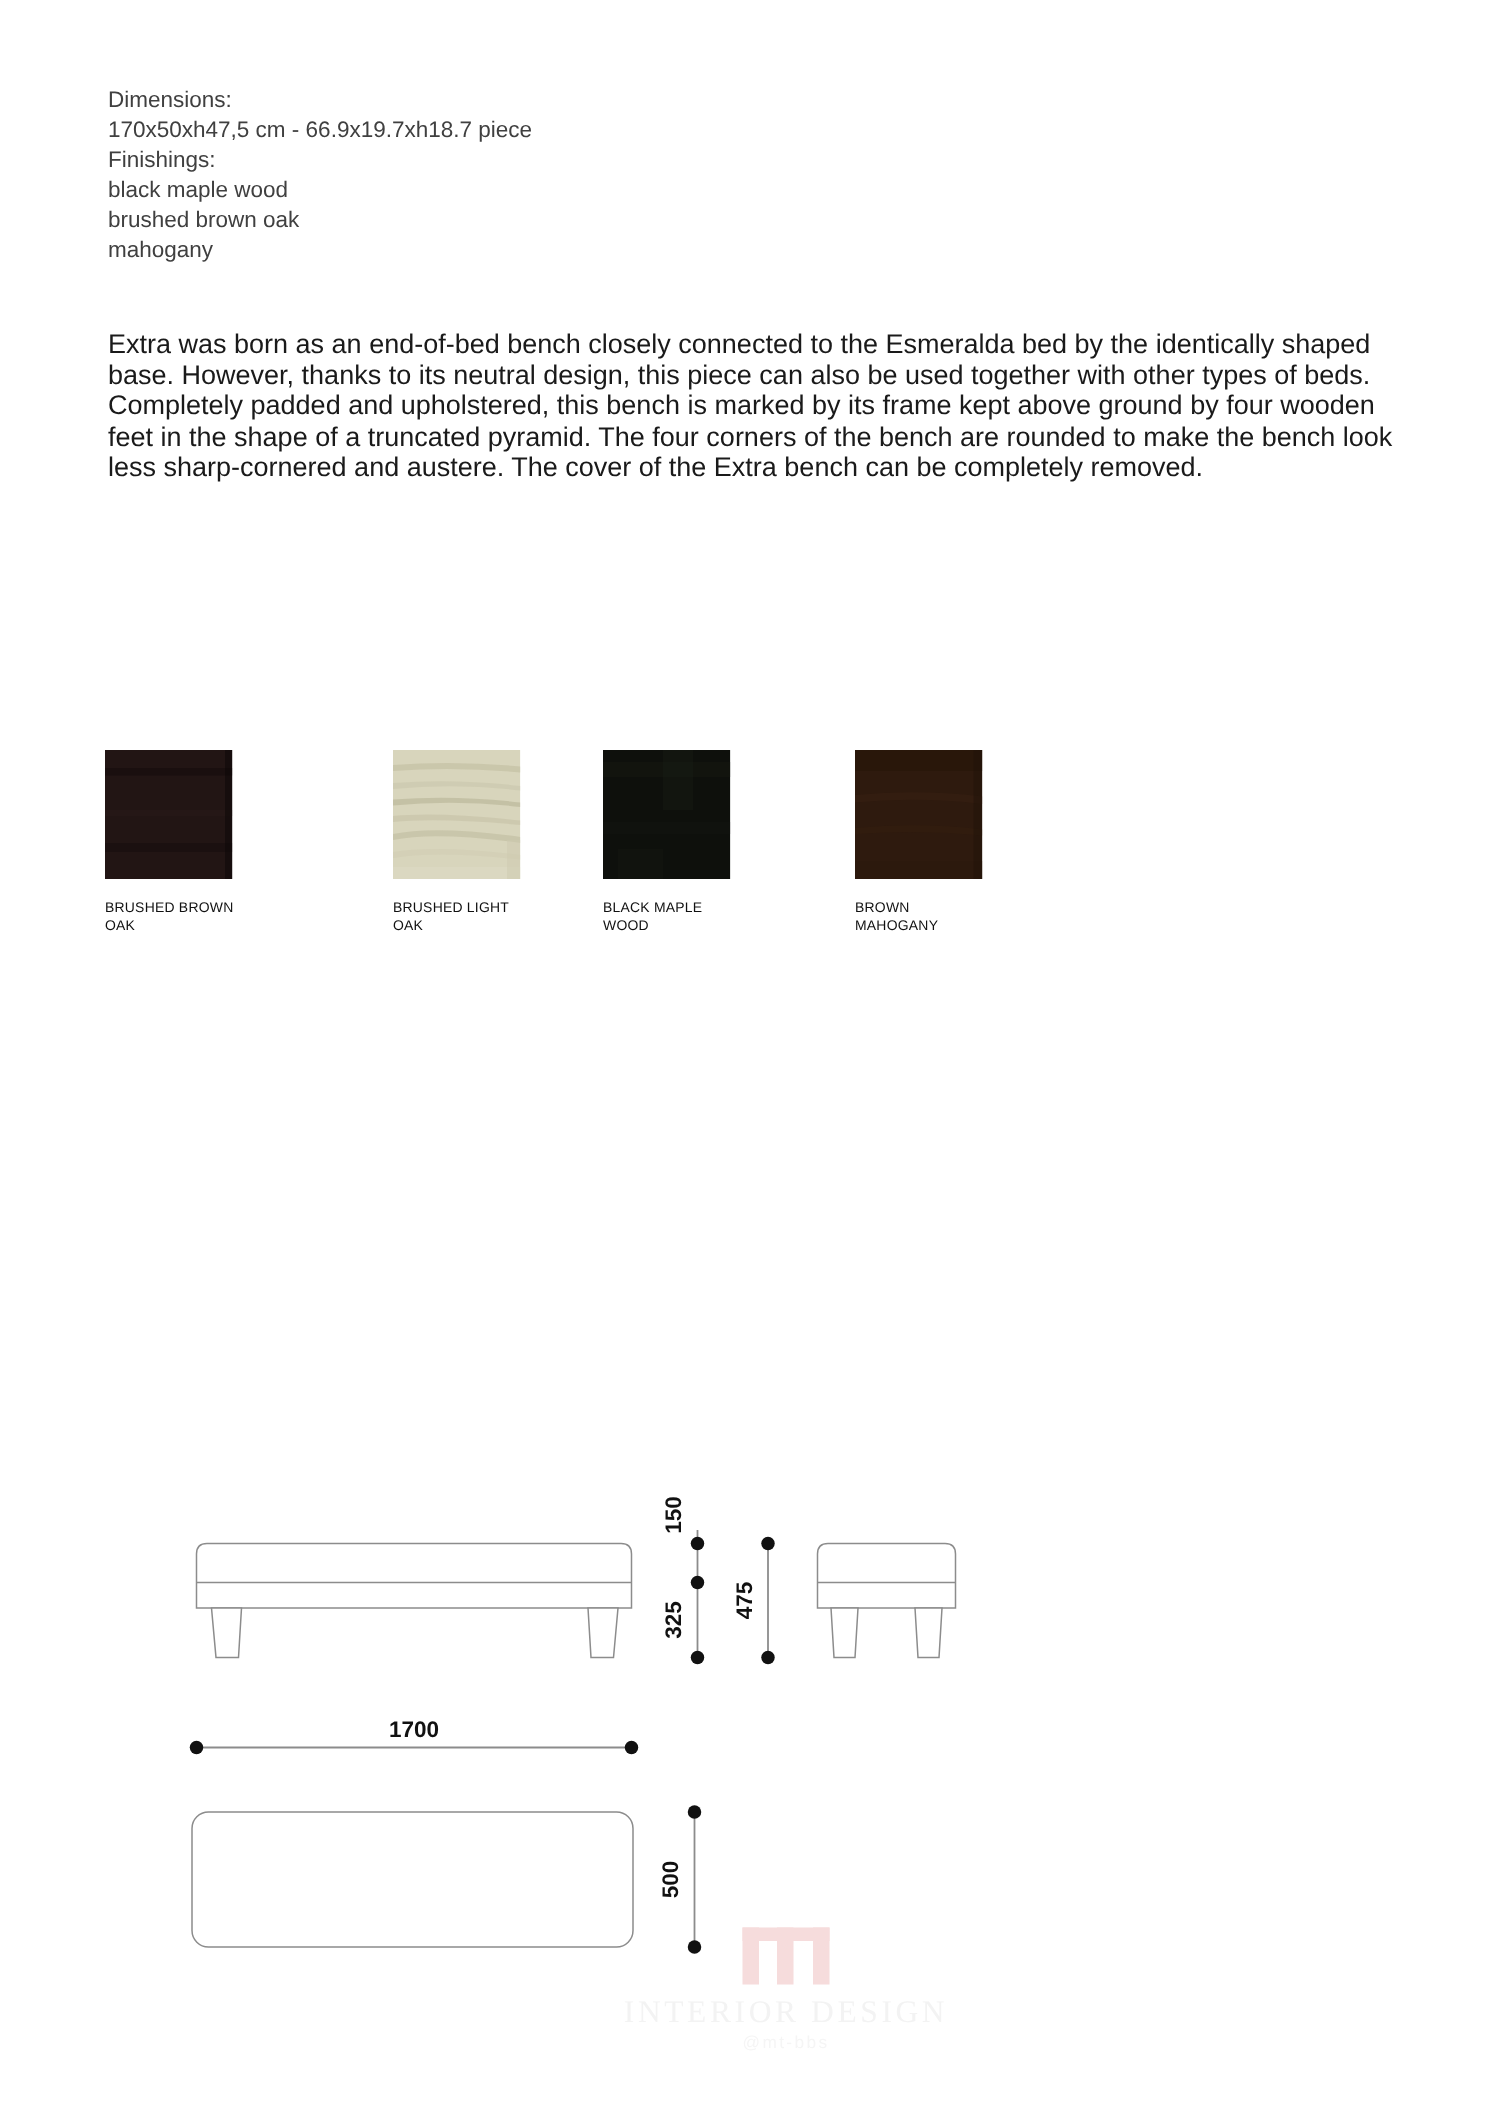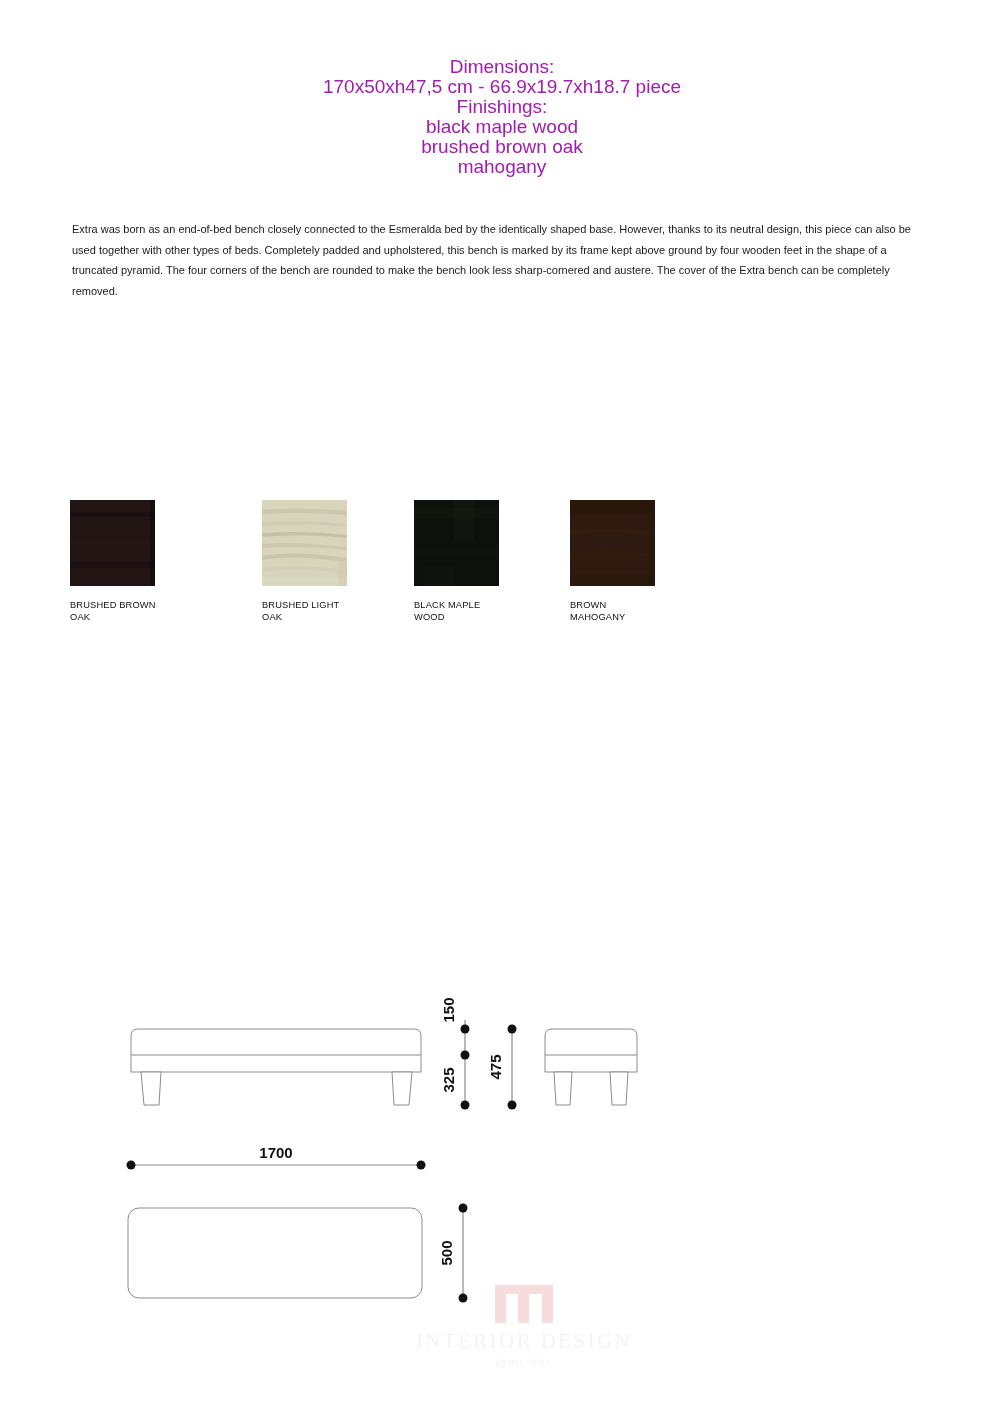--- a/index.html
+++ b/index.html
@@ -17,32 +17,31 @@
   }
 
   
   #spec-text {
     position: absolute;
     left: 72px;
     top: 57px;
     width: 860px;
   }
   .spec-line {
-    font-size: 19px;
+    font-size: 15px;
     line-height: 20px;
-    color: #a21caf;
+    color: #404040;
     white-space: pre;
-    text-align: center;
   }
   #description {
     position: absolute;
     left: 72px;
     top: 219px;
     width: 862px;
-    font-size: 11px;
+    font-size: 18px;
     line-height: 20.6px;
     color: #1a1a1a;
     text-align: left;
   }
   #description .made-in {
     display: block;
   }
 
   
   #swatches {
@@ -170,21 +169,21 @@
         <rect x="0" y="78" width="85" height="8" fill="#dedbc6" opacity="0.5"></rect>
         <rect x="76" y="60" width="9" height="26" fill="#cdc9b0" opacity="0.5"></rect>
       </svg>
     </div>
     <div class="swatch-label">
       <div>BRUSHED LIGHT</div>
       <div>OAK</div>
     </div>
   </div>
 
-  <div class="swatch-cell" style="left:304px;padding-left:40px;">
+  <div class="swatch-cell" style="left:292px;padding-left:40px;">
     <div class="swatch-chip">
       <svg width="85" height="86" viewBox="0 0 85 86">
         <rect x="0" y="0" width="85" height="86" fill="#0e100c"></rect>
         <rect x="0" y="8" width="85" height="10" fill="#151811" opacity="0.6"></rect>
         <rect x="40" y="0" width="20" height="40" fill="#1b1f16" opacity="0.35"></rect>
         <rect x="0" y="48" width="85" height="8" fill="#12140f" opacity="0.5"></rect>
         <rect x="10" y="66" width="30" height="20" fill="#171a13" opacity="0.35"></rect>
       </svg>
     </div>
     <div class="swatch-label">

